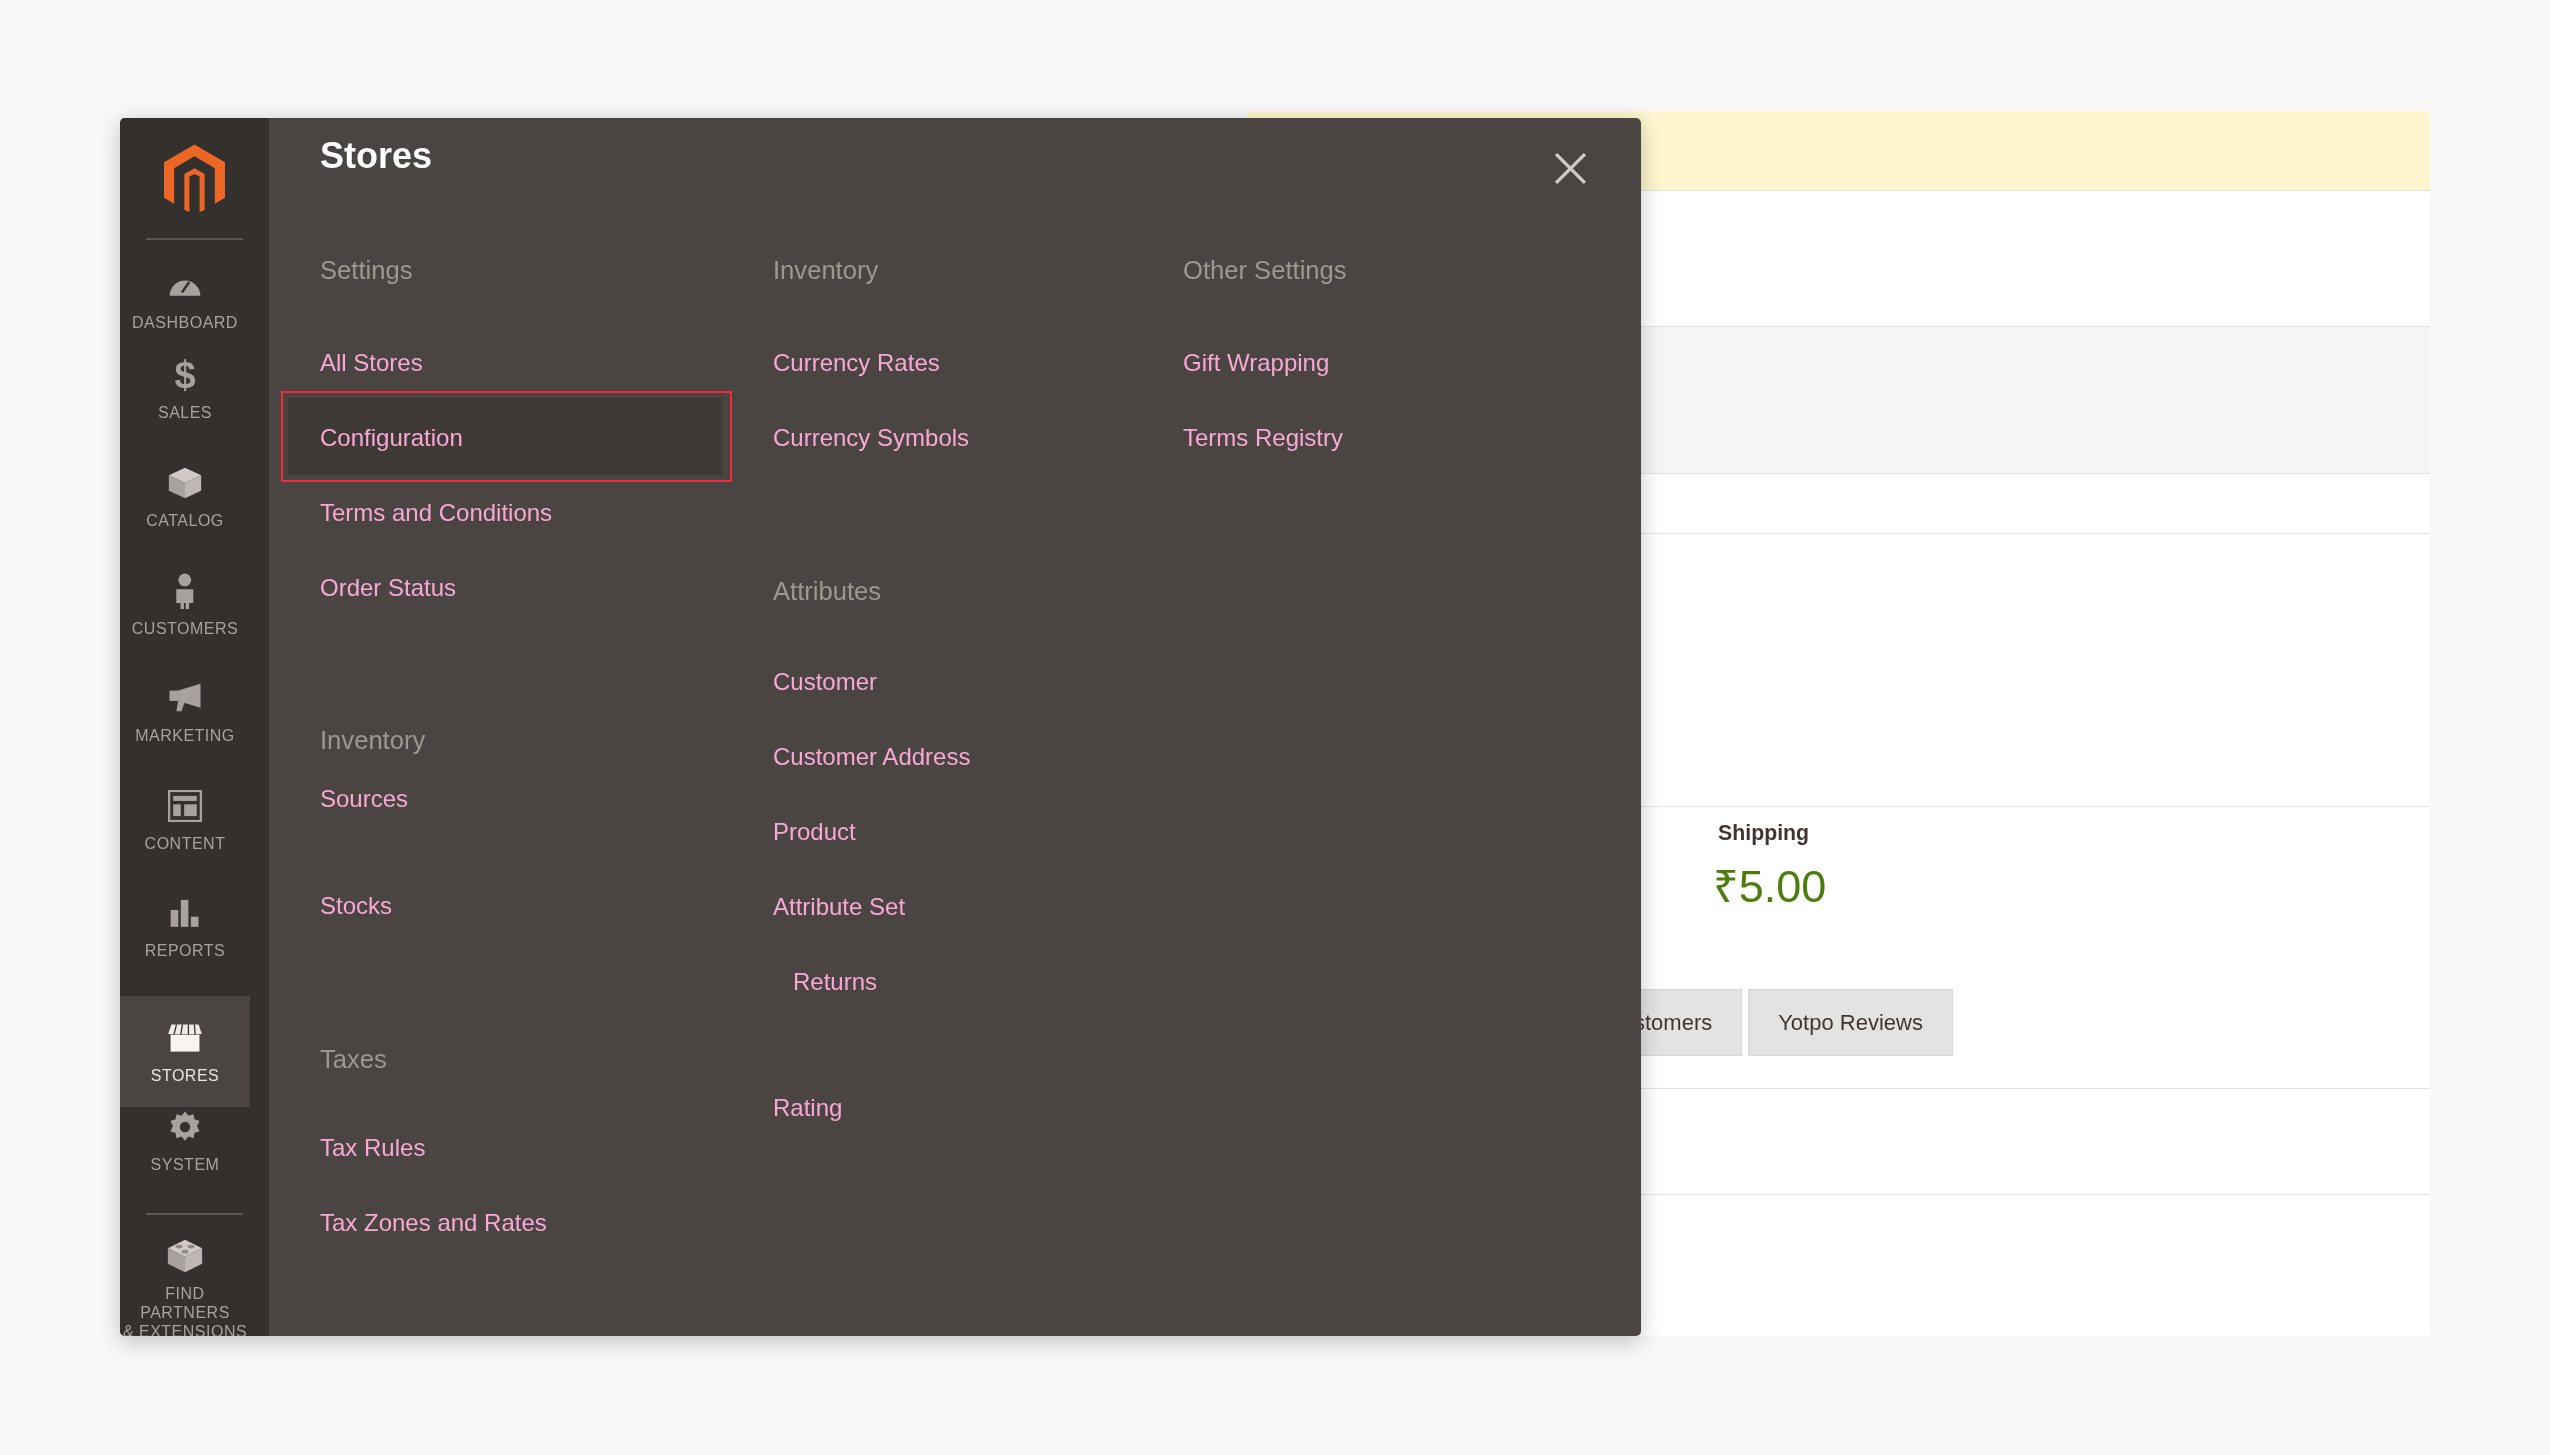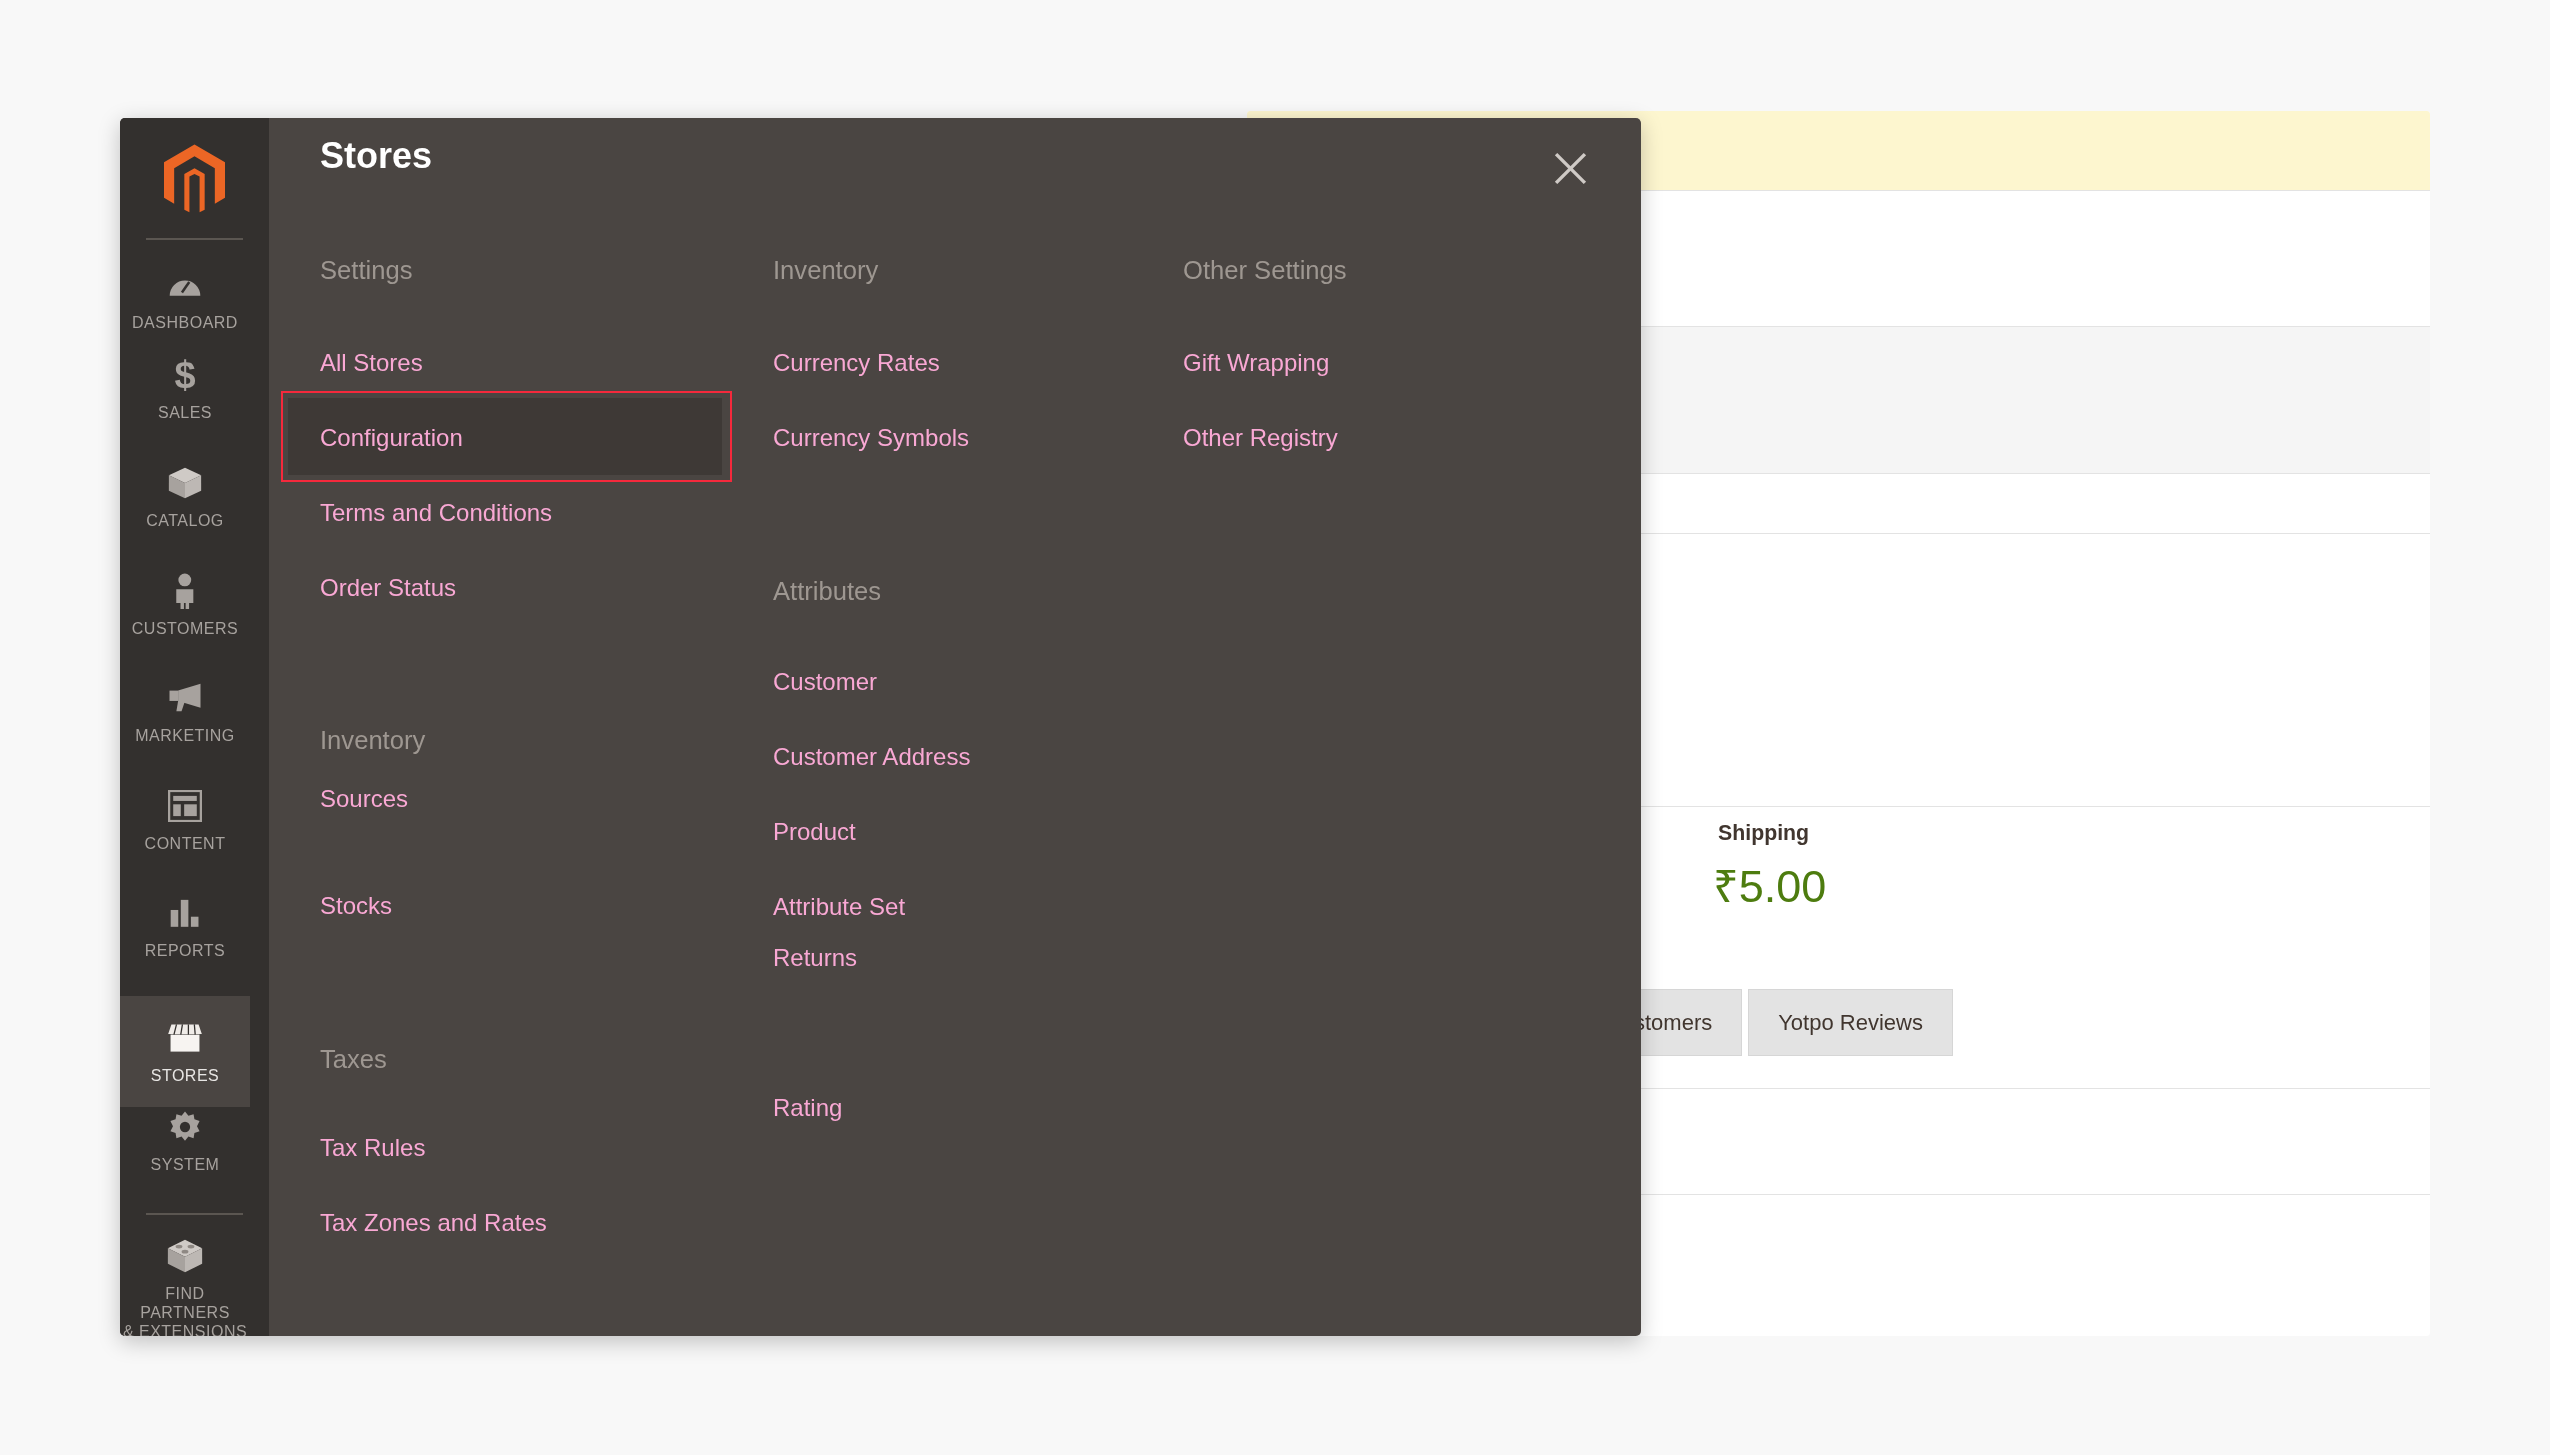--- a/index.html
+++ b/index.html
@@ -347,27 +347,27 @@
       <div class="col col-2">
         <div class="group-title" style="top:138px;">Inventory</div>
         <div class="menu-link" style="top:231px;">Currency Rates</div>
         <div class="menu-link" style="top:306px;">Currency Symbols</div>
 
         <div class="group-title" style="top:459px;">Attributes</div>
         <div class="menu-link" style="top:550px;">Customer</div>
         <div class="menu-link" style="top:625px;">Customer Address</div>
         <div class="menu-link" style="top:700px;">Product</div>
         <div class="menu-link" style="top:775px;">Attribute Set</div>
-        <div class="menu-link" style="top:826px;">Returns</div>
+        <div class="menu-link" style="top:850px;margin-left:20px;">Returns</div>
         <div class="menu-link" style="top:976px;">Rating</div>
       </div>
 
       <div class="col col-3">
         <div class="group-title" style="top:138px;">Other Settings</div>
         <div class="menu-link" style="top:231px;">Gift Wrapping</div>
-        <div class="menu-link" style="top:306px;">Other Registry</div>
+        <div class="menu-link" style="top:306px;">Terms Registry</div>
       </div>
 
     </div>
   </div>
 
 </div>
 
 
 </body></html>

